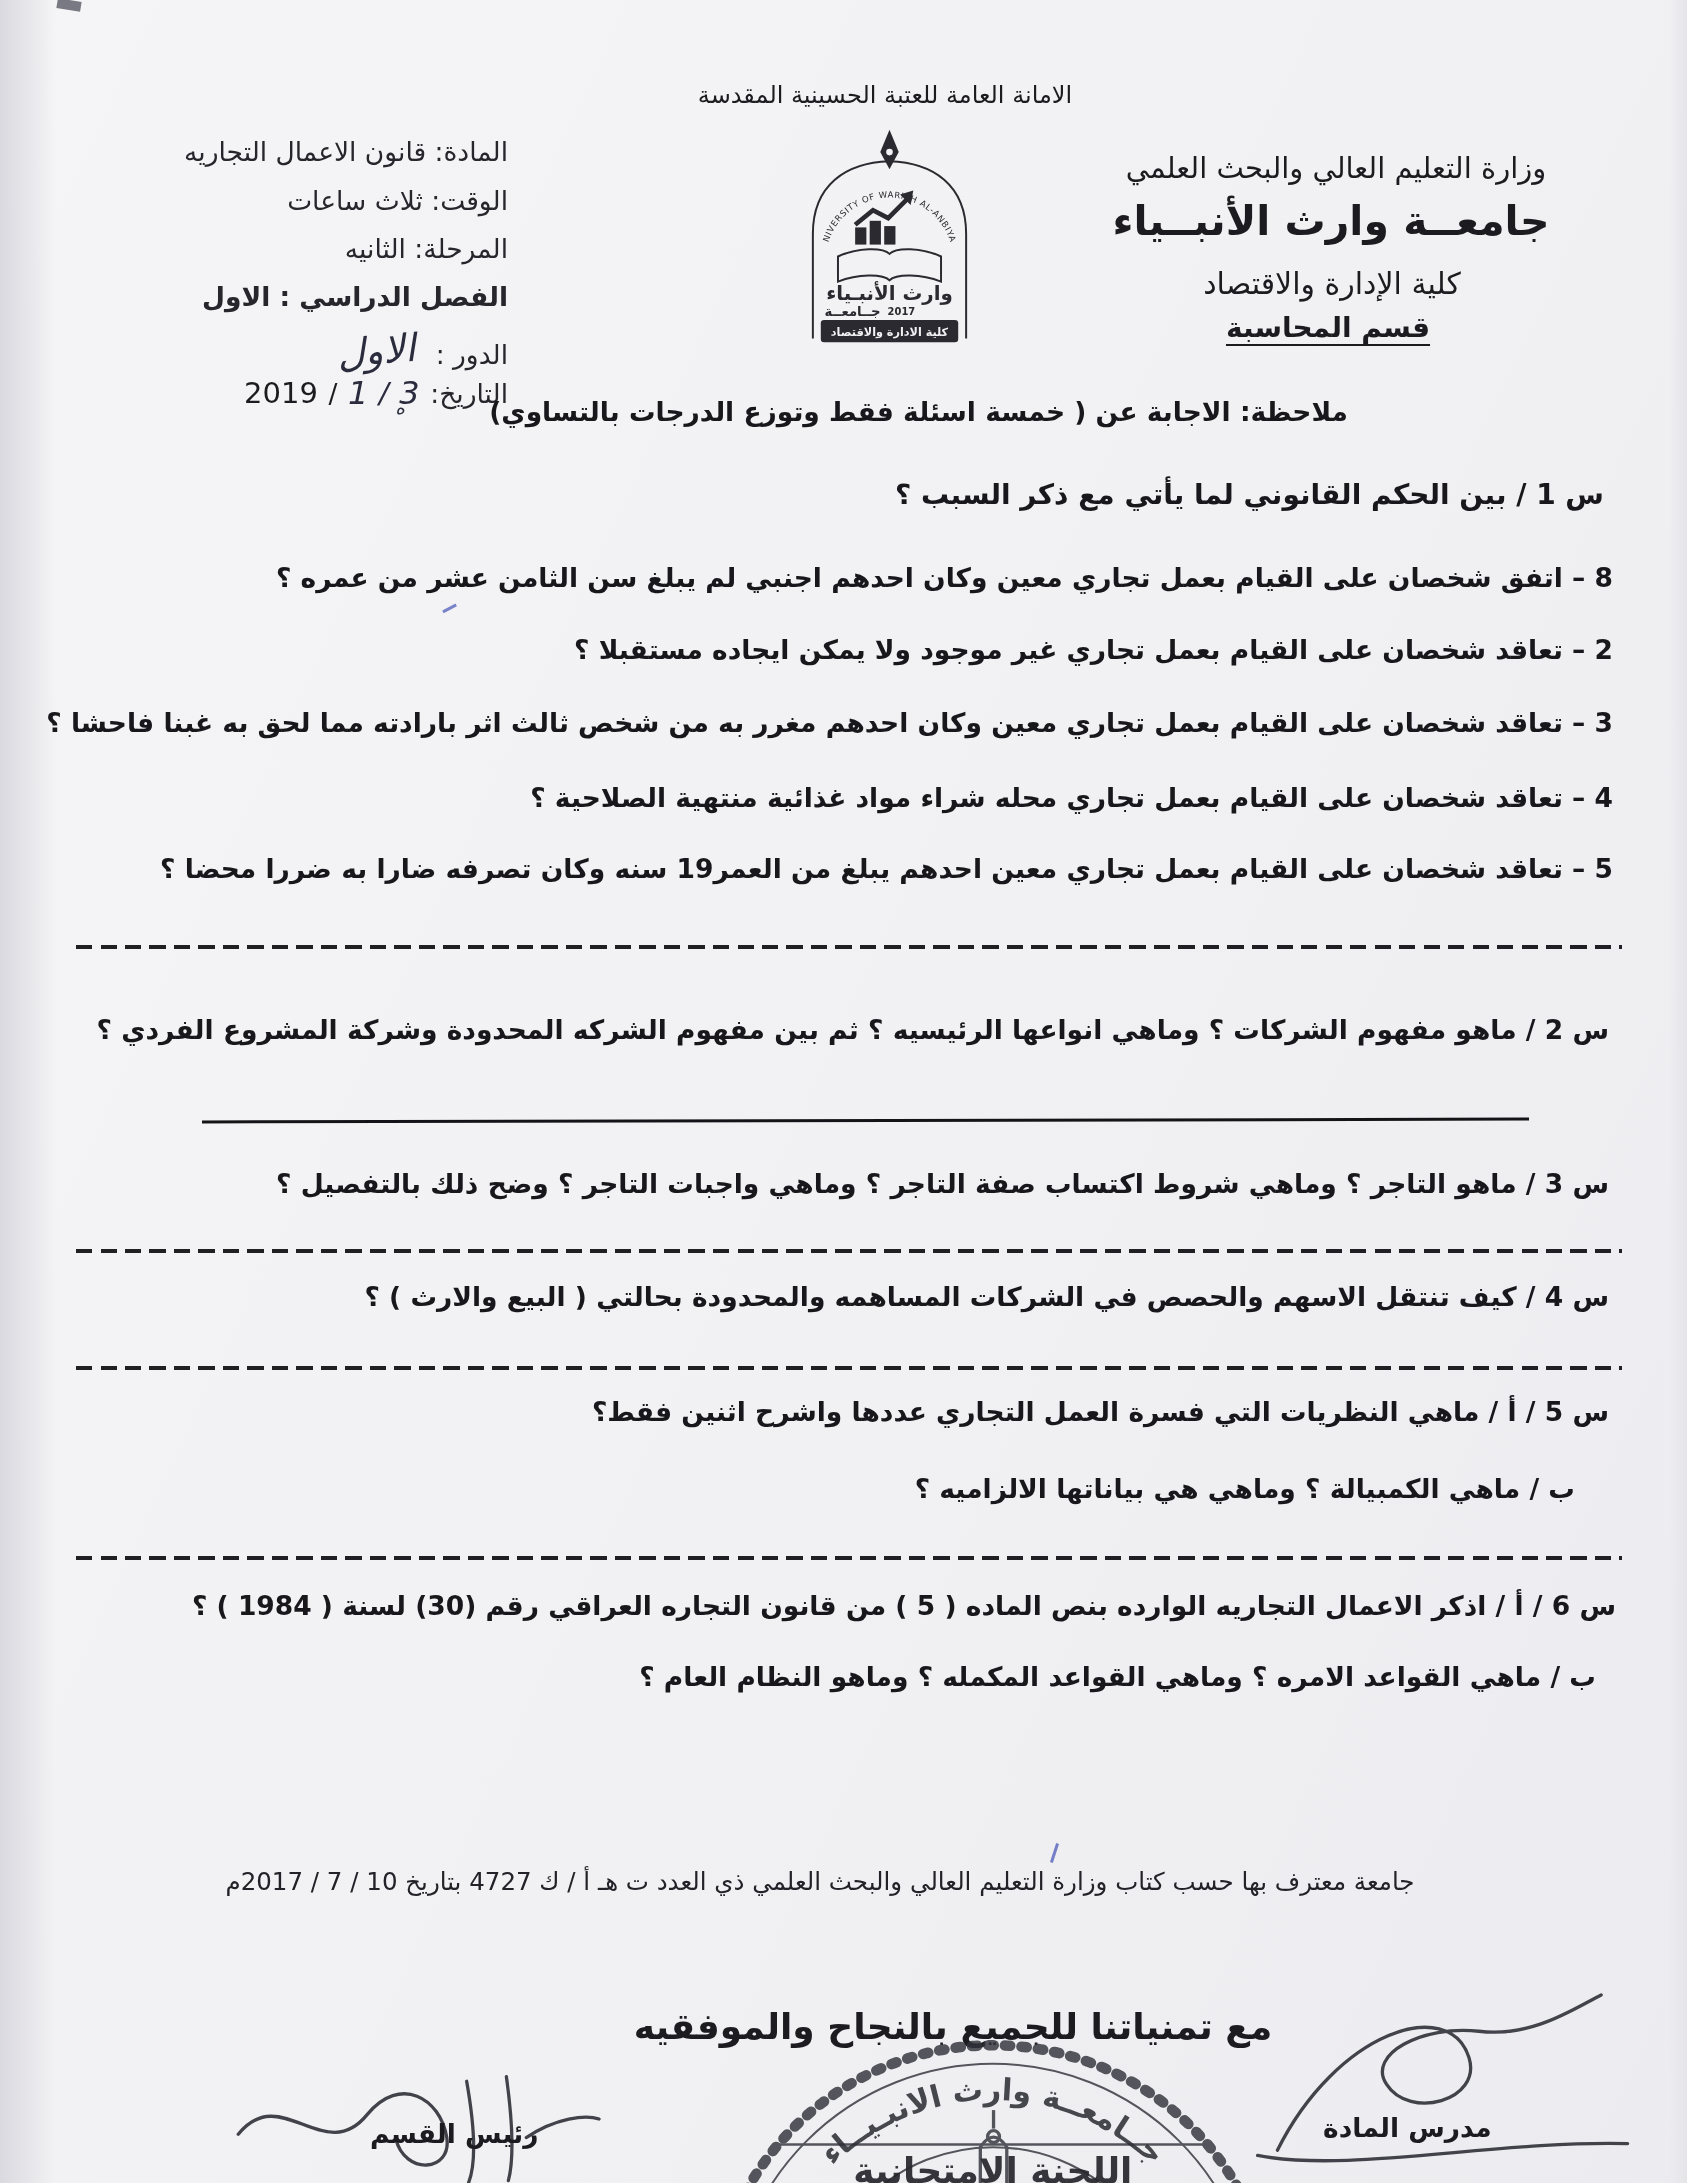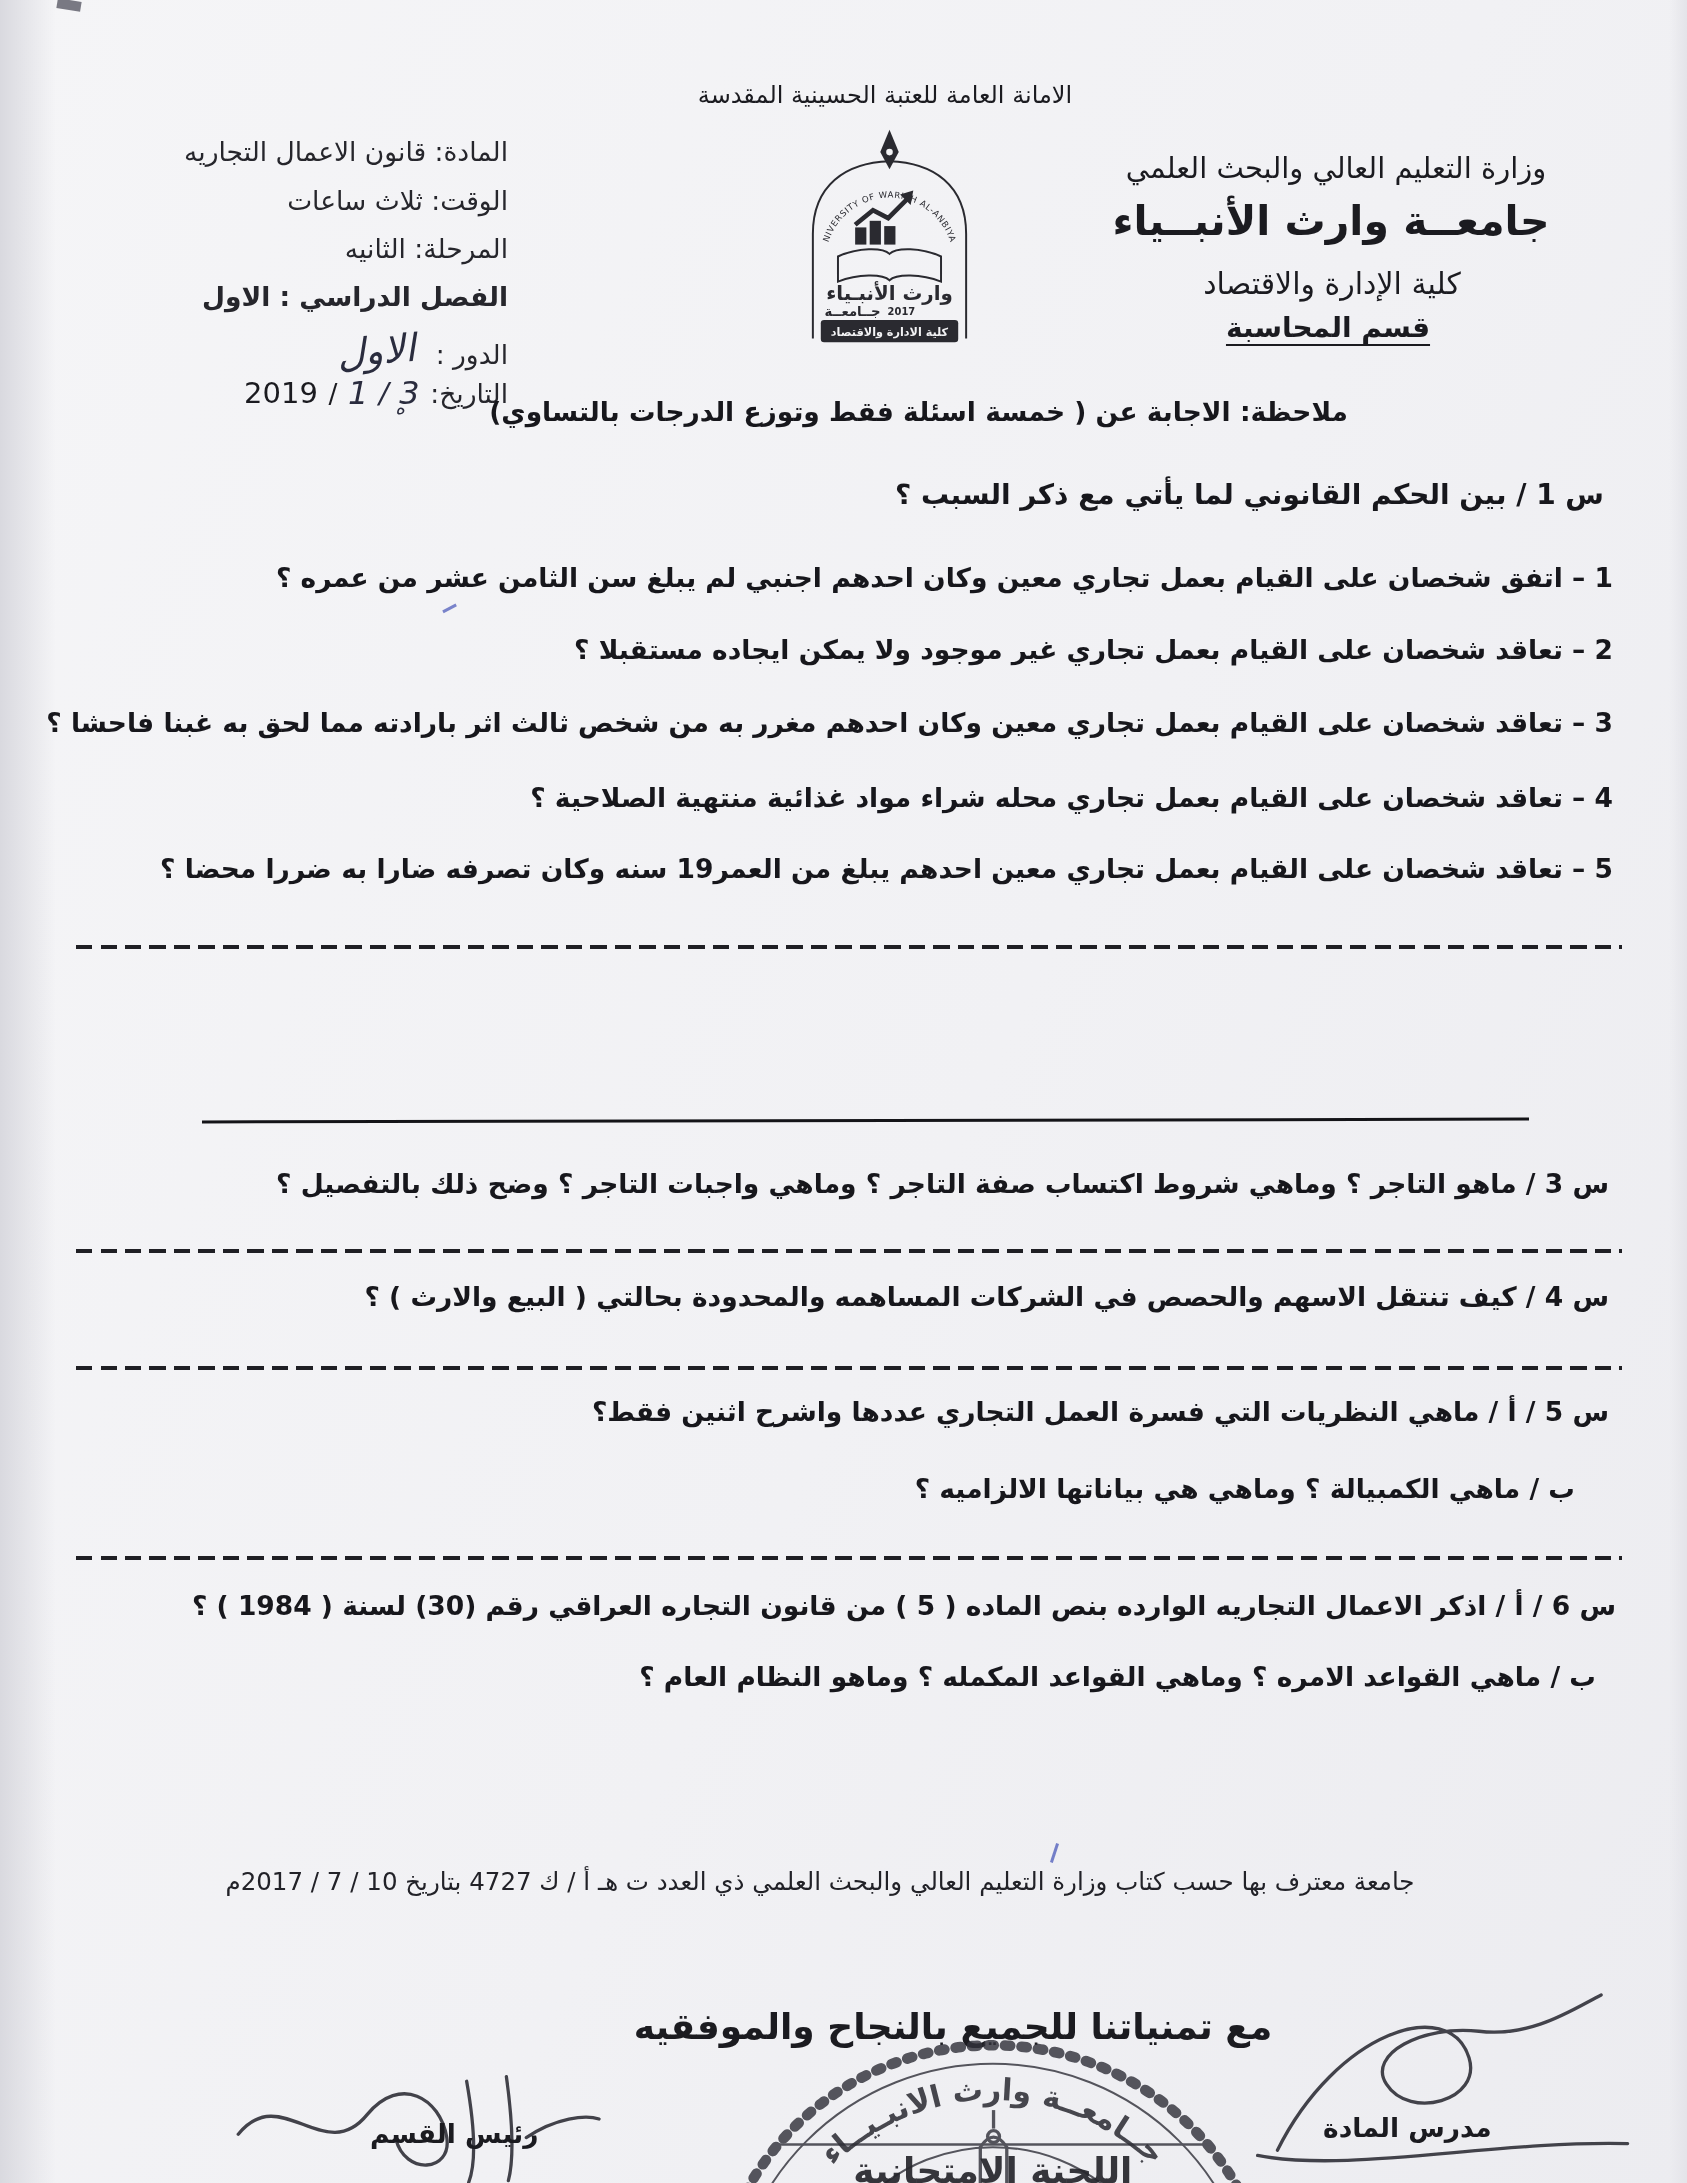--- a/index.html
+++ b/index.html
@@ -83,28 +83,29 @@
     <text x="140" y="262" text-anchor="middle" font-size="30" font-weight="700" fill="#2a2a30">وارث الأنبـياء</text>
     <text x="84" y="286" text-anchor="middle" font-size="20" font-weight="700" fill="#2a2a30">جــامعــة</text>
     <text x="158" y="284" text-anchor="middle" font-size="15" font-weight="700" fill="#2a2a30">2017</text>
     <rect x="36" y="292" width="208" height="34" rx="5" fill="#2a2a30"></rect>
     <text x="140" y="316" text-anchor="middle" font-size="17" font-weight="700" fill="#f2f2f4">كلية الادارة والاقتصاد</text>
   </svg>
 
   <div class="q" style="right:339px;top:396px;font-size:26.5px;">ملاحظة: الاجابة عن ( خمسة اسئلة فقط وتوزع الدرجات بالتساوي)</div>
 
   <div class="q" style="right:83px;top:478px;font-size:28px;">س 1 / بين الحكم القانوني لما يأتي مع ذكر السبب ؟</div>
-  <div class="q" style="right:74px;top:562px;">1 – اتفق شخصان على القيام بعمل تجاري معين وكان احدهم اجنبي لم يبلغ سن الثامن عشر من عمره ؟</div>
+  <div class="q" style="right:74px;top:562px;">8 – اتفق شخصان على القيام بعمل تجاري معين وكان احدهم اجنبي لم يبلغ سن الثامن عشر من عمره ؟</div>
   <div class="q" style="right:74px;top:634px;">2 – تعاقد شخصان على القيام بعمل تجاري غير موجود ولا يمكن ايجاده مستقبلا ؟</div>
   <div class="q" style="right:74px;top:707px;">3 –  تعاقد شخصان على القيام بعمل تجاري معين وكان احدهم مغرر به من شخص ثالث اثر بارادته مما لحق به غبنا فاحشا ؟</div>
   <div class="q" style="right:74px;top:782px;">4 – تعاقد شخصان على القيام بعمل تجاري محله شراء مواد غذائية منتهية الصلاحية ؟</div>
   <div class="q" style="right:74px;top:853px;">5 – تعاقد شخصان على القيام بعمل تجاري معين احدهم يبلغ من العمر19 سنه وكان تصرفه ضارا به ضررا محضا ؟</div>
 
   <div class="dash" style="left:76px;right:65px;top:945px;"></div>
 
+  <div class="q" style="right:78px;top:1014px;">س 2 / ماهو مفهوم الشركات ؟ وماهي انواعها الرئيسيه ؟ ثم بين مفهوم الشركه المحدودة وشركة المشروع الفردي ؟</div>
   <div class="solidline" style="left:202px;top:1119px;width:1327px;"></div>
 
   <div class="q" style="right:78px;top:1168px;">س 3 / ماهو التاجر ؟ وماهي شروط اكتساب صفة التاجر ؟ وماهي واجبات التاجر ؟ وضح ذلك بالتفصيل ؟</div>
   <div class="dash" style="left:76px;right:65px;top:1249px;"></div>
 
   <div class="q" style="right:78px;top:1281px;">س 4 / كيف تنتقل الاسهم والحصص في الشركات المساهمه والمحدودة بحالتي ( البيع والارث ) ؟</div>
   <div class="dash" style="left:76px;right:65px;top:1366px;"></div>
 
   <div class="q" style="right:78px;top:1396px;">س 5 / أ / ماهي النظريات التي فسرة العمل التجاري عددها  واشرح اثنين فقط؟</div>
   <div class="q" style="right:112px;top:1473px;">ب / ماهي الكمبيالة ؟ وماهي هي بياناتها الالزاميه ؟</div>

